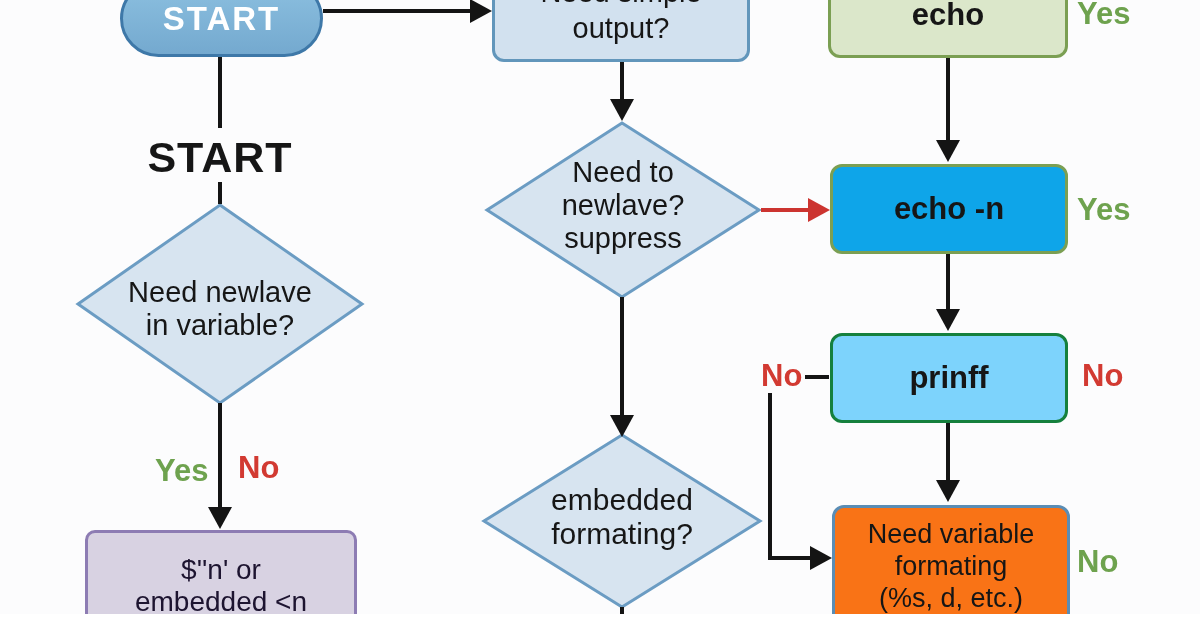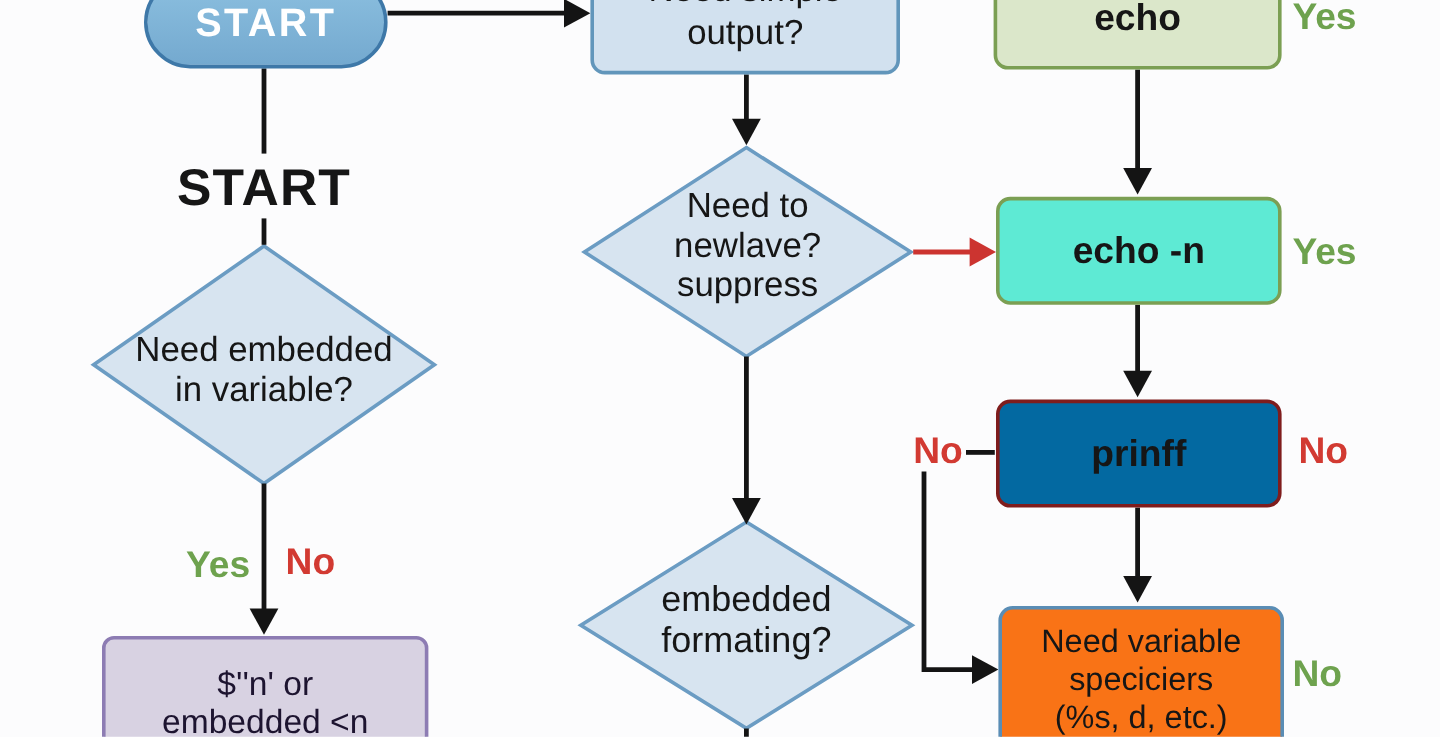--- a/index.html
+++ b/index.html
@@ -21,23 +21,23 @@
   .caption{
     left:118px;top:131px;width:204px;height:52px;
     color:#161616;font-size:43px;font-weight:bold;letter-spacing:1px;
   }
   .procbox{border-radius:12px;font-size:29px;color:#161616;line-height:36px;}
   .box-simple{left:492px;top:-52px;width:258px;height:114px;
     background:#d2e1ef;border:3px solid #6296bb;padding-top:10px;}
   .box-echo{left:828px;top:-28px;width:240px;height:86px;
     background:#dbe7ca;border:3px solid #7b9f53;font-weight:bold;font-size:31px;}
   .box-echon{left:830px;top:164px;width:238px;height:90px;
-    background:#5eead4;border:3px solid #7b9f53;font-weight:bold;font-size:31px;}
+    background:#0ea5e9;border:3px solid #7b9f53;font-weight:bold;font-size:31px;}
   .box-prinff{left:830px;top:333px;width:238px;height:90px;
-    background:#0369a1;border:3px solid #7f1d1d;font-weight:bold;font-size:31px;}
+    background:#7dd3fc;border:3px solid #15803d;font-weight:bold;font-size:31px;}
   .box-spec{left:832px;top:505px;width:238px;height:122px;
     background:#f97316;border:3px solid #5a8db5;font-size:27px;line-height:32px;}
   .box-purple{left:85px;top:530px;width:272px;height:136px;
     background:#d8d2e2;border:3px solid #8d7cb3;border-radius:10px;
     font-size:28px;line-height:32px;color:#1d1430;padding-top:8px;}
   .dtext{position:absolute;z-index:2;display:flex;flex-direction:column;
     align-items:center;justify-content:center;text-align:right;
     font-size:29px;line-height:33px;color:#161616;}
   .dt1{left:78px;top:205px;width:284px;height:198px;padding-top:10px;box-sizing:border-box;}
   .dt2{left:487px;top:123px;width:272px;height:174px;padding-bottom:10px;box-sizing:border-box;}
@@ -99,21 +99,21 @@
   </svg>
 
   <div class="node pill">
     <span>START</span>
   </div>
   <div class="node caption">
     <span>START</span>
   </div>
 
   <div class="dtext dt1">
-    <span>Need embedded</span>
+    <span>Need newlave</span>
     <span>in variable?</span>
   </div>
   <div class="dtext dt2">
     <span>Need to</span>
     <span>newlave?</span>
     <span>suppress</span>
   </div>
   <div class="dtext dt3">
     <span>embedded</span>
     <span>formating?</span>
@@ -131,21 +131,21 @@
   <div class="node procbox box-echon">
     <span>echo -n</span>
   </div>
 
   <div class="node procbox box-prinff">
     <span>prinff</span>
   </div>
 
   <div class="node procbox box-spec">
     <span>Need variable</span>
-    <span>speciciers</span>
+    <span>formating</span>
     <span>(%s, d, etc.)</span>
   </div>
 
   <div class="node procbox box-purple">
     <span>$''n' or</span>
     <span>embedded &lt;n</span>
     <span>( with echo -e )</span>
   </div>
 
   <div class="elabel green" style="left:155px;top:453px;">Yes</div>

